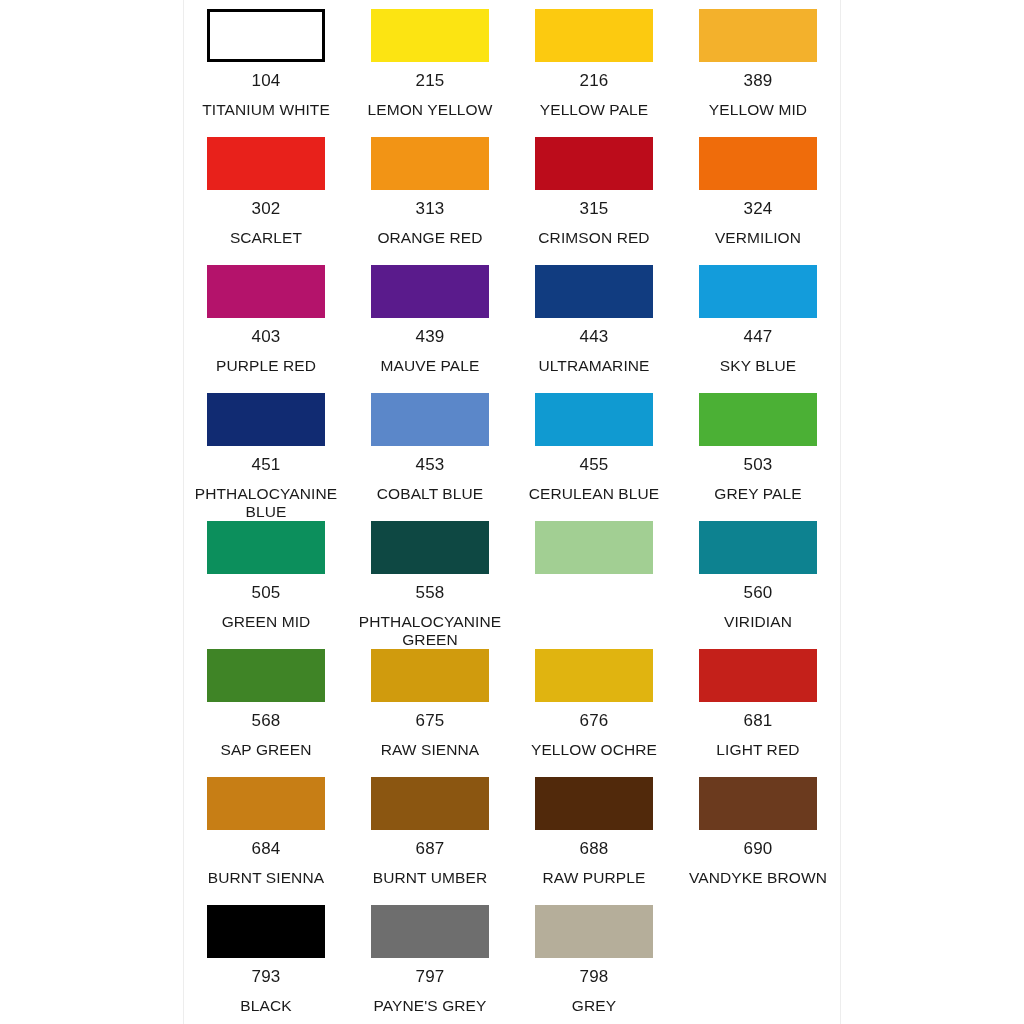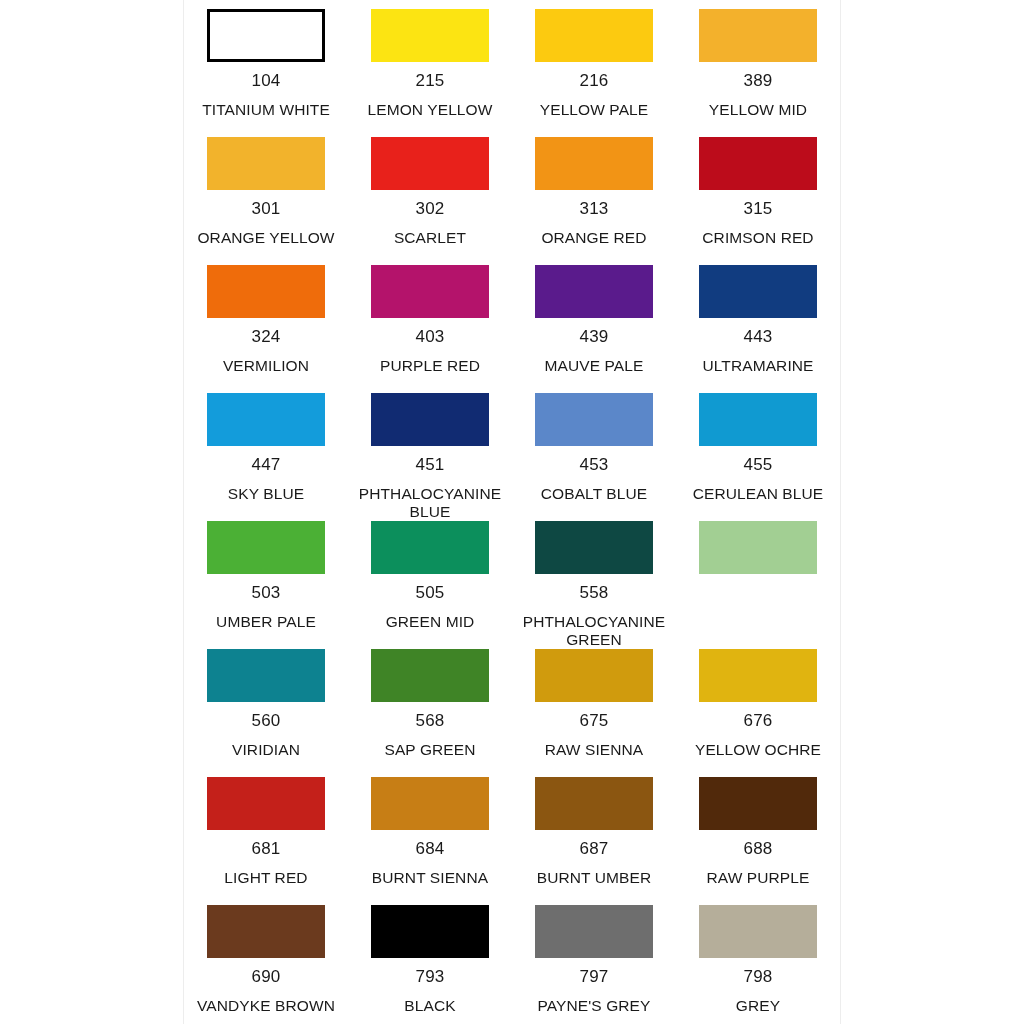--- a/index.html
+++ b/index.html
@@ -118,27 +118,20 @@
         </div>
       </div>
       <div class="swatch-cell">
         <div class="swatch-chip" style="background: rgb(243, 177, 44);"></div>
         <div class="swatch-caption">
           <span class="swatch-code">389</span>
           <span class="swatch-name">YELLOW MID</span>
         </div>
       </div>
       <div class="swatch-cell">
-        <div class="swatch-chip" style="background: rgb(242, 179, 44);"></div>
-        <div class="swatch-caption">
-          <span class="swatch-code">301</span>
-          <span class="swatch-name">ORANGE YELLOW</span>
-        </div>
-      </div>
-      <div class="swatch-cell">
         <div class="swatch-chip" style="background: rgb(232, 33, 27);"></div>
         <div class="swatch-caption">
           <span class="swatch-code">302</span>
           <span class="swatch-name">SCARLET</span>
         </div>
       </div>
       <div class="swatch-cell">
         <div class="swatch-chip" style="background: rgb(242, 148, 21);"></div>
         <div class="swatch-caption">
           <span class="swatch-code">313</span>
@@ -206,21 +199,21 @@
         <div class="swatch-chip" style="background: rgb(16, 154, 209);"></div>
         <div class="swatch-caption">
           <span class="swatch-code">455</span>
           <span class="swatch-name">CERULEAN BLUE</span>
         </div>
       </div>
       <div class="swatch-cell">
         <div class="swatch-chip" style="background: rgb(75, 176, 53);"></div>
         <div class="swatch-caption">
           <span class="swatch-code">503</span>
-          <span class="swatch-name">UMBER PALE</span>
+          <span class="swatch-name">GREY PALE</span>
         </div>
       </div>
       <div class="swatch-cell">
         <div class="swatch-chip" style="background: rgb(12, 143, 92);"></div>
         <div class="swatch-caption">
           <span class="swatch-code">505</span>
           <span class="swatch-name">GREEN MID</span>
         </div>
       </div>
       <div class="swatch-cell">

